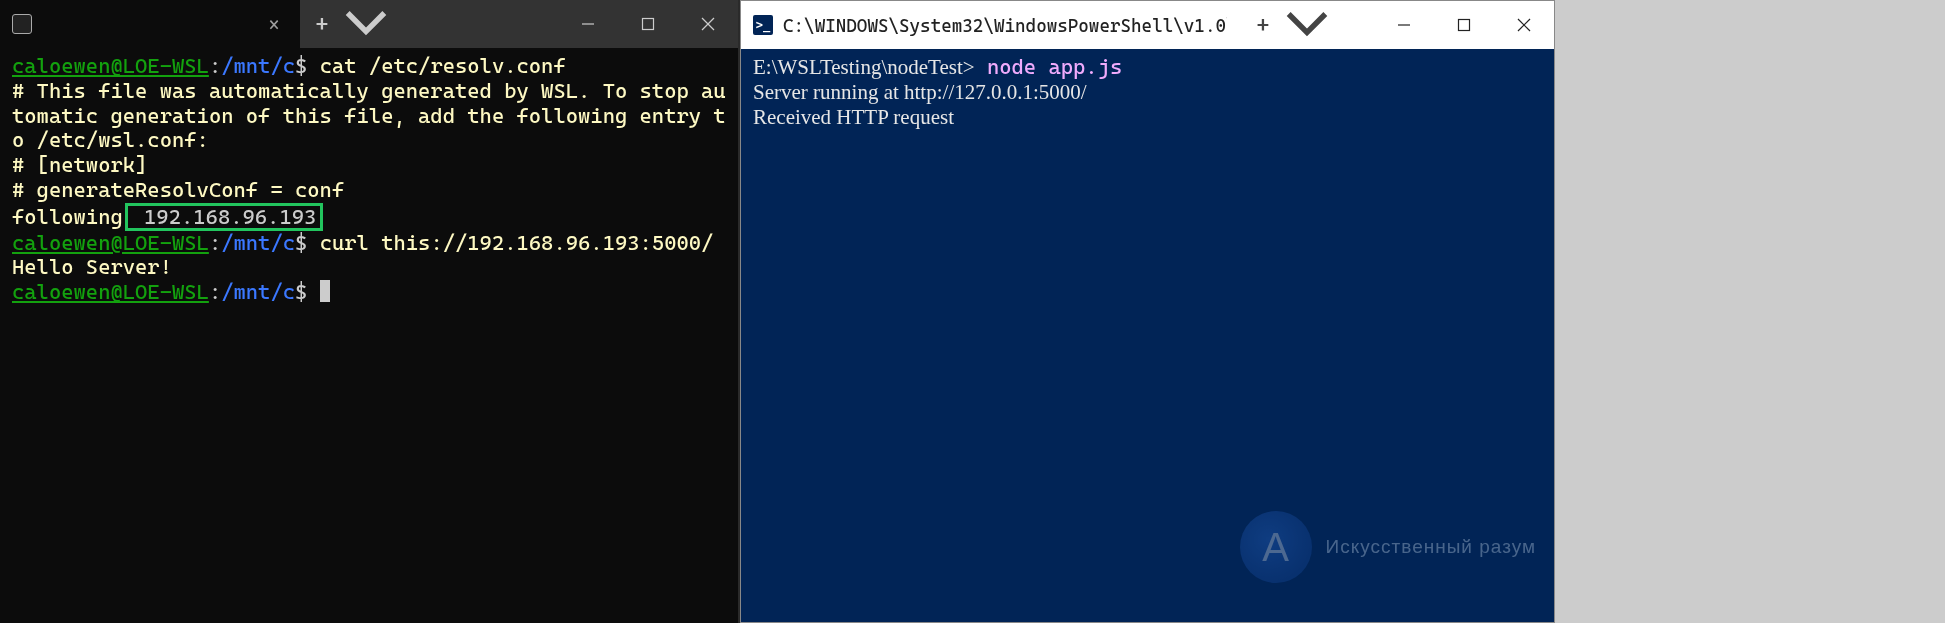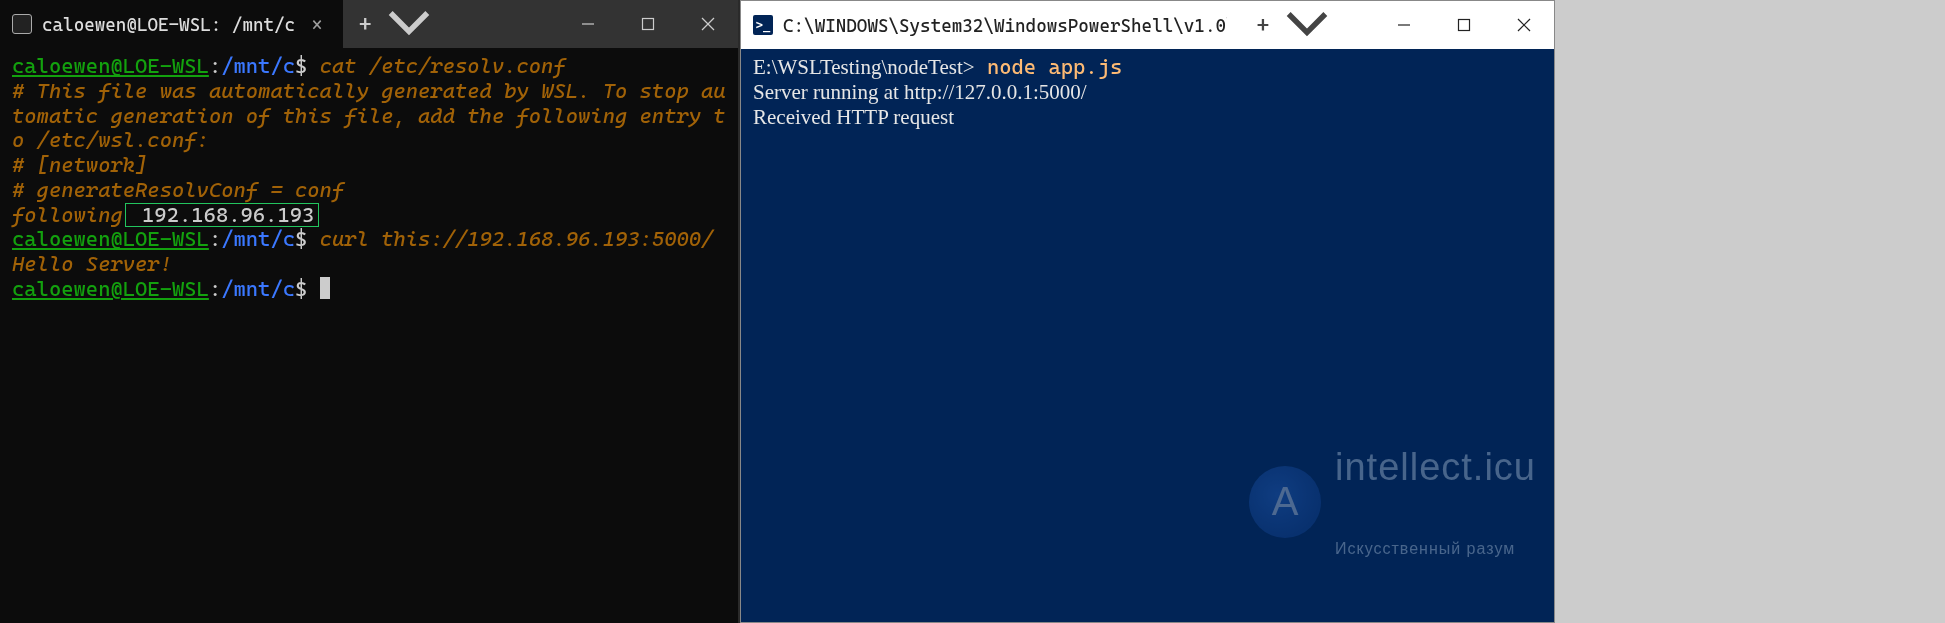--- a/index.html
+++ b/index.html
@@ -125,27 +125,27 @@
     line-height: 1.18;
     white-space: pre-wrap;
     word-break: break-all;
     position: relative;
   }
   .term-left { background: #0c0c0c; color: #cccccc; padding-top:6px; }
   .term-right { background: #012456; color: #e6e6e6; padding-top:6px; }
 
   .g { color: #13a10e; text-decoration: underline; }      
   .b { color: #3b78ff; }      
-  .w { color: #a16207; font-style: italic; }
-  .y { color: #fdba74; }      
+  .w { color: #fef9c3; }
+  .y { color: #f0abfc; }      
   .pw { color: #e6e6e6; font-family: Liberation Serif, serif; }
 
   .highlight {
     display: inline-block;
-    border: 1px solid #22c55e;
+    border: 3px solid #22c55e;
     padding: 0 4px;
     margin-left: 2px;
     line-height: 1.05;
   }
 
   .cursor {
     display: inline-block;
     width: 10px; height: 22px;
     background: #ccc;
     vertical-align: -3px;
@@ -166,32 +166,31 @@
     gap: 14px;
   }
   .watermark .logo {
     width: 72px; height: 72px;
     border-radius: 50%;
     background: radial-gradient(circle at 40% 40%, #2a6bd1 0%, #174a9e 70%);
     display: flex; align-items: center; justify-content: center;
     font-size: 40px; color: #dbe9ff; font-weight: 300;
   }
   .watermark .txt .big { font-size: 38px; letter-spacing: 1px; }
-  .watermark .txt .small { font-size: 16px; letter-spacing: 1px; }
+  .watermark .txt .small { font-size: 19px; letter-spacing: 1px; }
 </style>
 </head>
 <body>
 
 <div class="wrap">
 
   <div class="pane pane-left">
     <div class="titlebar titlebar-left">
       <div class="tab tab-left-active">
         <span class="tux-icon"></span>
-        <span data-bind="left.tab_title">caloewen@LOE-WSL: /mnt/c</span>
         <span class="tab-close">×</span>
       </div>
       <div class="newtab newtab-left">+</div>
       <div class="chevron chevron-left">
         <svg viewBox="0 0 12 12" fill="none" stroke="currentColor" stroke-width="1.5">
             <path d="M1 3 L6 8 L11 3"></path>
           </svg>
       </div>
       <div class="tabbar-spacer"></div>
       <div class="winbtns">
@@ -257,20 +256,19 @@
       </div>
     </div>
 
     <div class="term term-right"><span class="pw" data-bind="right.lines.prompt">E:\WSLTesting\nodeTest&gt;</span><span class="y" data-bind="right.lines.cmd"> node app.js</span>
 <span class="pw" data-bind="right.lines.out1">Server running at http://127.0.0.1:5000/</span>
 <span class="pw" data-bind="right.lines.out2">Received HTTP request</span>
 
       <div class="watermark">
         <div class="logo"><span data-bind="watermark.logo_letter">A</span></div>
         <div class="txt">
-          <div class="big" data-bind="watermark.title">intellect.icu</div>
           <div class="small" data-bind="watermark.subtitle">Искусственный разум</div>
         </div>
       </div>
     </div>
   </div>
 
 </div>
 
 </body></html>

